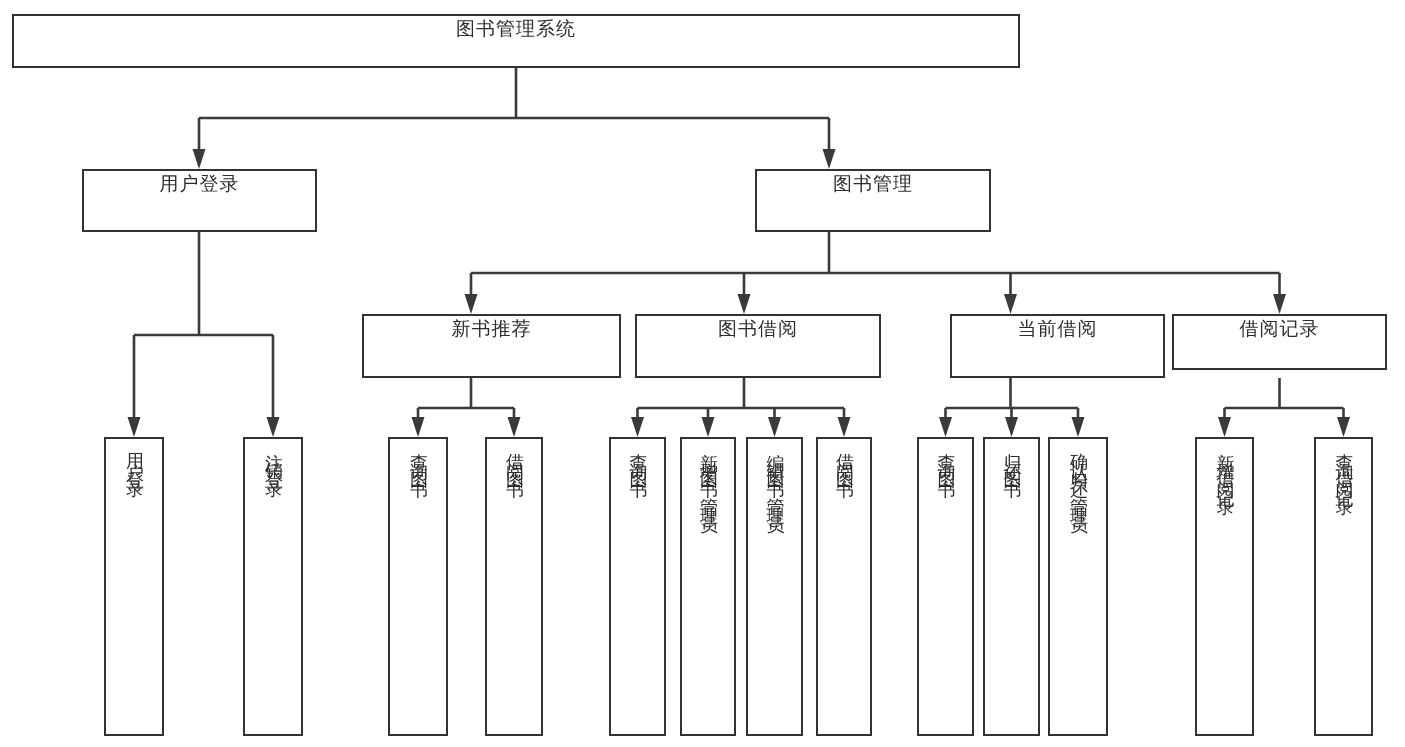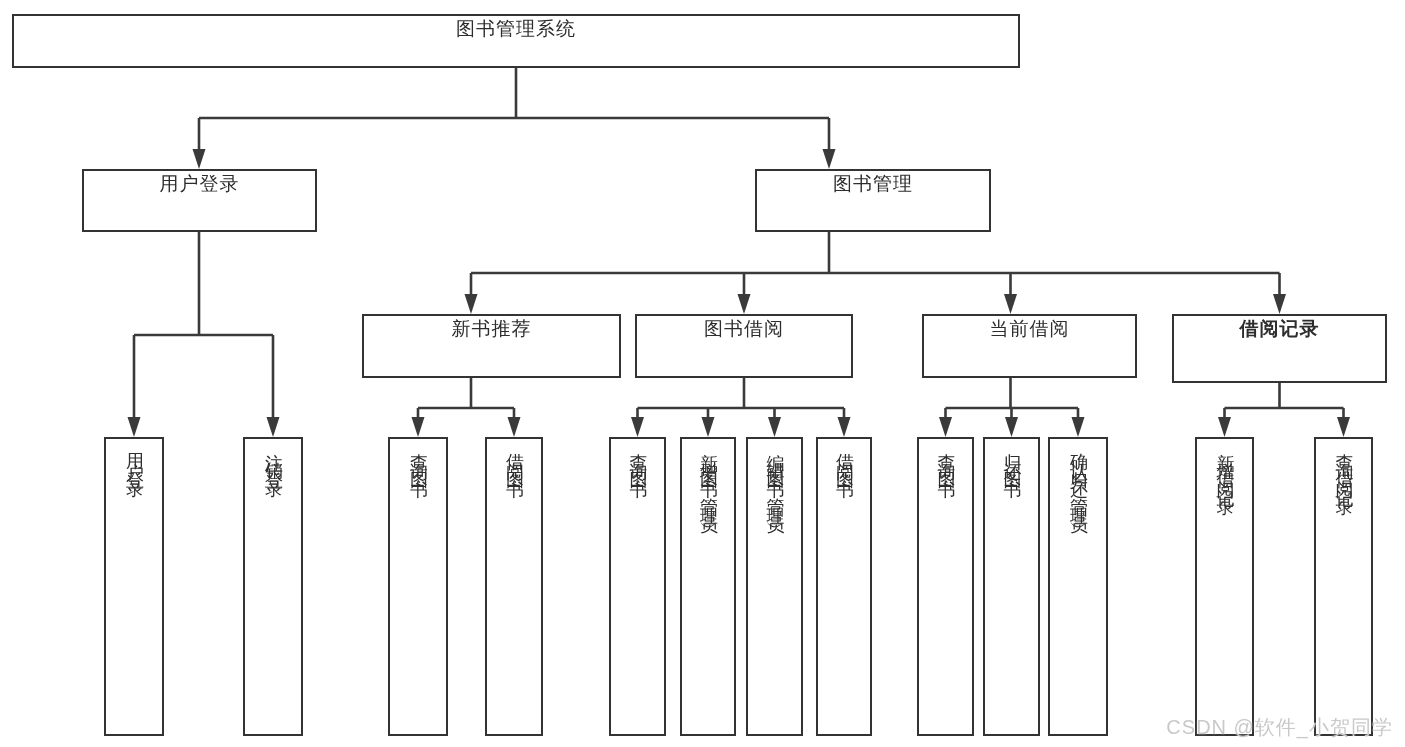--- a/index.html
+++ b/index.html
@@ -96,27 +96,27 @@
   <div class="box h" style="left:82px;top:169px;width:235px;height:63px;">
     <span>用户登录</span>
   </div>
   <div class="box h" style="left:711px;top:169px;width:236px;height:63px;margin-left:44px;">
     <span>图书管理</span>
   </div>
 
   <div class="box h" style="left:362px;top:314px;width:259px;height:64px;">
     <span>新书推荐</span>
   </div>
-  <div class="box h" style="left:635px;top:314px;width:218px;height:64px;">
+  <div class="box h" style="left:635px;top:314px;width:246px;height:64px;">
     <span>图书借阅</span>
   </div>
-  <div class="box h" style="left:922px;top:314px;width:215px;height:64px;">
+  <div class="box h" style="left:950px;top:314px;width:215px;height:64px;">
     <span>当前借阅</span>
   </div>
-  <div class="box h" style="left:1172px;top:314px;width:215px;height:69px;font-weight:bold;">
+  <div class="box h" style="left:1172px;top:314px;width:215px;height:56px;">
     <span>借阅记录</span>
   </div>
 
   <div class="box v" style="left:104px;top:437px;width:60px;height:299px;">
     <span class="vtext">用户登录</span>
   </div>
   <div class="box v" style="left:243px;top:437px;width:60px;height:299px;">
     <span class="vtext">注销登录</span>
   </div>
 
@@ -150,15 +150,14 @@
     <span class="vtext">确认归还（管理员）</span>
   </div>
 
   <div class="box v" style="left:1195px;top:437px;width:59px;height:299px;">
     <span class="vtext">新增借阅记录</span>
   </div>
   <div class="box v" style="left:1314px;top:437px;width:59px;height:299px;">
     <span class="vtext">查询借阅记录</span>
   </div>
 
-  <div class="watermark">CSDN @软件_小贺同学</div>
 
 </div>
 
 </body></html>

